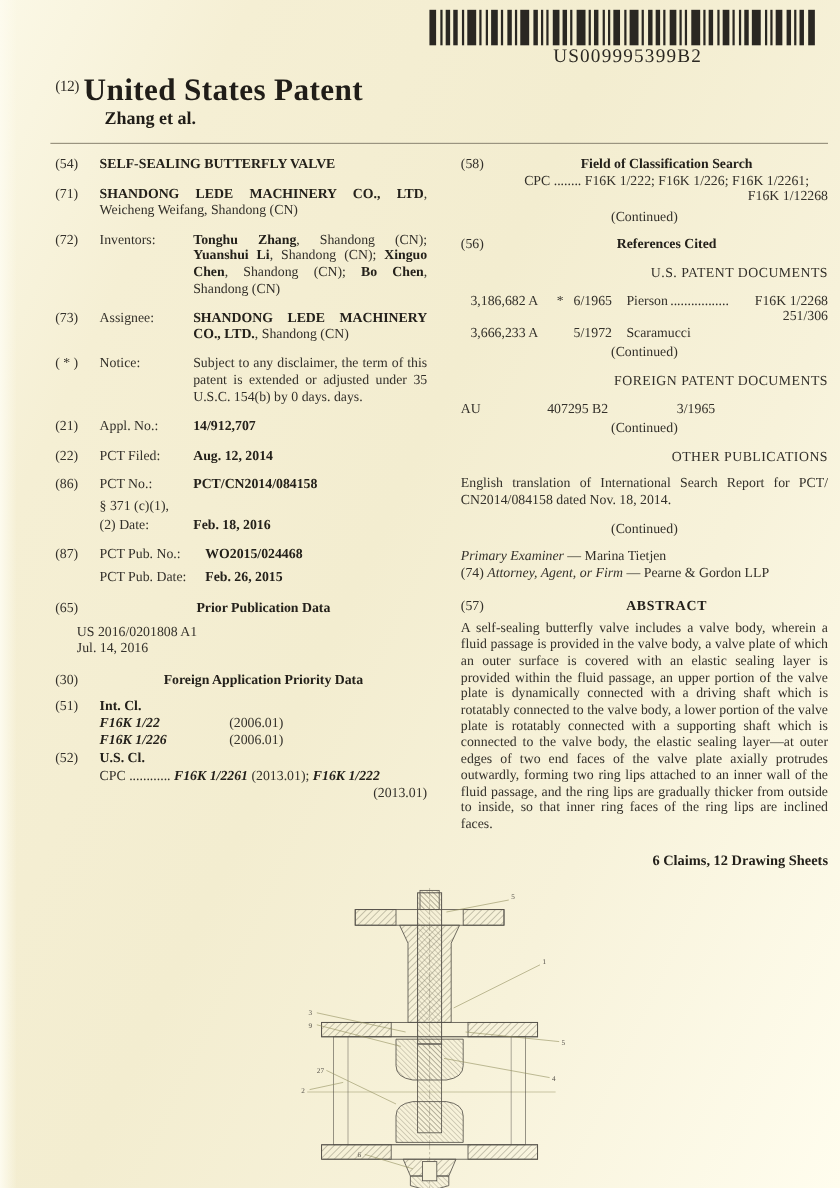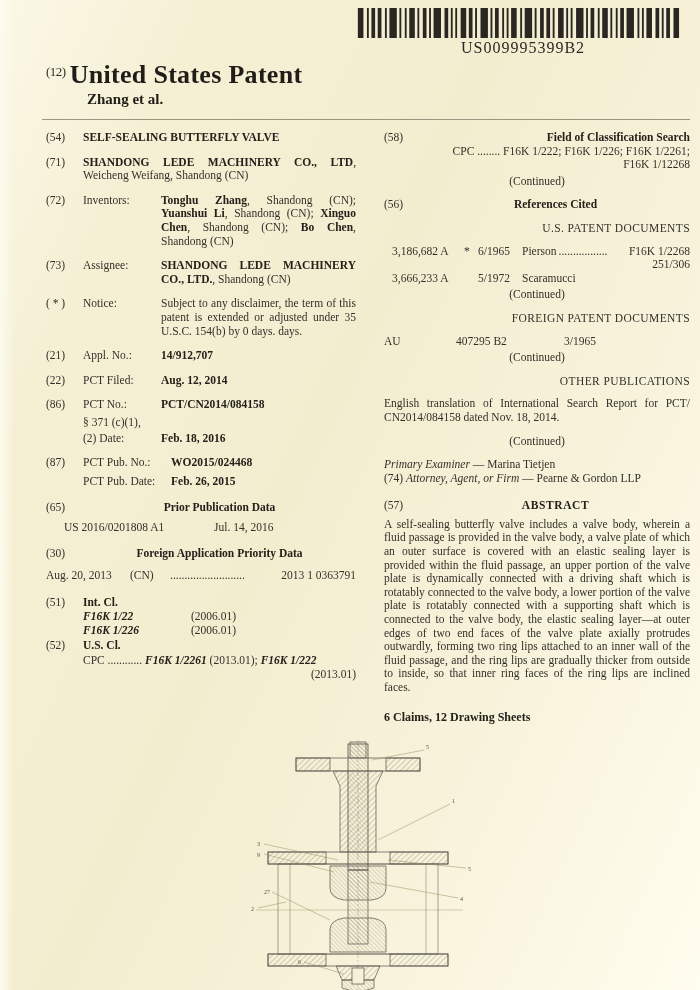--- a/index.html
+++ b/index.html
@@ -45,21 +45,21 @@
   .refrow .rnum{flex:none;width:72px;}
   .refrow .rstar{flex:none;width:14px;}
   .refrow .rdate{flex:none;width:44px;}
   .refrow .rdots{padding:0 2px;}
   .frow{display:flex;}
   .frow .fc{flex:none;width:72px;}
   .frow .fn{flex:none;width:88px;}
   .frow .fd{flex:none;width:52px;text-align:right;}
   .cont{text-align:center;margin:3px 0 10px 0;}
   .abstract{ text-align:justify;margin-top:3px;}
-  .claims{text-align:left;font-weight:bold;color:#24211b;margin-top:16px;font-size:12px;}
+  .claims{text-align:right;font-weight:bold;color:#24211b;margin-top:16px;font-size:12px;}
   
   .figure{position:absolute;left:238px;top:740px;width:276px;height:250px;}
   .figure svg{width:276px;height:250px;display:block;}
 </style>
 </head>
 <body>
 
 <div class="page">
 
   <div class="barcode">
@@ -185,35 +185,29 @@
     </div>
     <div class="subrow" style="margin:0 0 13px 37px;">
       <span class="sl" style="width:88px;">PCT Pub. Date:</span>
       <span class="b">Feb. 26, 2015</span>
     </div>
 
     <div class="sec" style="margin-bottom:6px;">
       <span class="code">(65)</span>
       <span class="chead">Prior Publication Data</span>
     </div>
-    <div class="subrow" style="margin:0 0 13px 18px;">
+    <div class="subrow" style="margin:0 0 13px 18px;flex-direction:column;">
       <span style="width:150px;">US 2016/0201808 A1</span>
       <span>Jul. 14, 2016</span>
     </div>
 
     <div class="sec" style="margin-bottom:8px;">
       <span class="code">(30)</span>
       <span class="chead">Foreign Application Priority Data</span>
     </div>
-    <div class="subrow" style="margin:0 0 13px 0;">
-      <span style="width:84px;">Aug. 20, 2013</span>
-      <span style="width:40px;">(CN)</span>
-      <span style="flex:1;overflow:hidden;white-space:nowrap;">..........................</span>
-      <span>2013 1 0363791</span>
-    </div>
 
     <div class="sec" style="margin-bottom:1px;">
       <span class="code">(51)</span>
       <span class="val b">Int. Cl.</span>
     </div>
     <div class="subrow" style="margin-left:37px;">
       <span class="bi" style="width:108px;">F16K 1/22</span>
       <span>(2006.01)</span>
     </div>
     <div class="subrow" style="margin:0 0 2px 37px;">
@@ -226,21 +220,21 @@
       <span class="val b">U.S. Cl.</span>
     </div>
     <div style="margin-left:37px;"><span>CPC ............ </span><span class="bi">F16K 1/2261</span><span> (2013.01); </span><span class="bi">F16K 1/222</span></div>
     <div class="right">(2013.01)</div>
   </div>
 
   <div class="col col-right">
 
     <div class="sec" style="margin-bottom:0;">
       <span class="code">(58)</span>
-      <span class="val" style="text-align:right;">
+      <span class="val" style="text-align:center;">
         <b>Field of Classification Search</b><br>
         <span>CPC ........ F16K 1/222; F16K 1/226; F16K 1/2261;</span>
       </span>
     </div>
     <div class="right">F16K 1/12268</div>
     <div class="cont">(Continued)</div>
 
     <div class="sec" style="margin-bottom:2px;">
       <span class="code">(56)</span>
       <span class="chead">References Cited</span>

